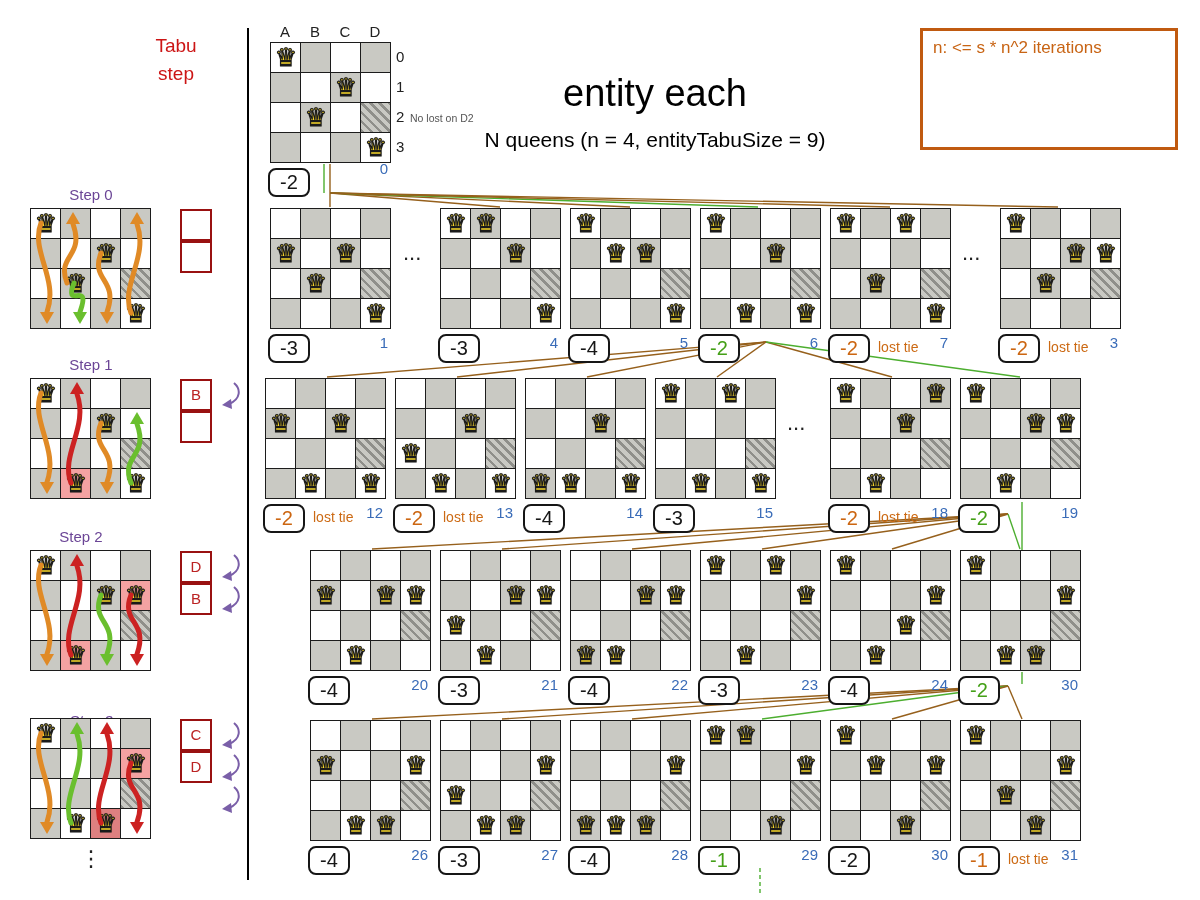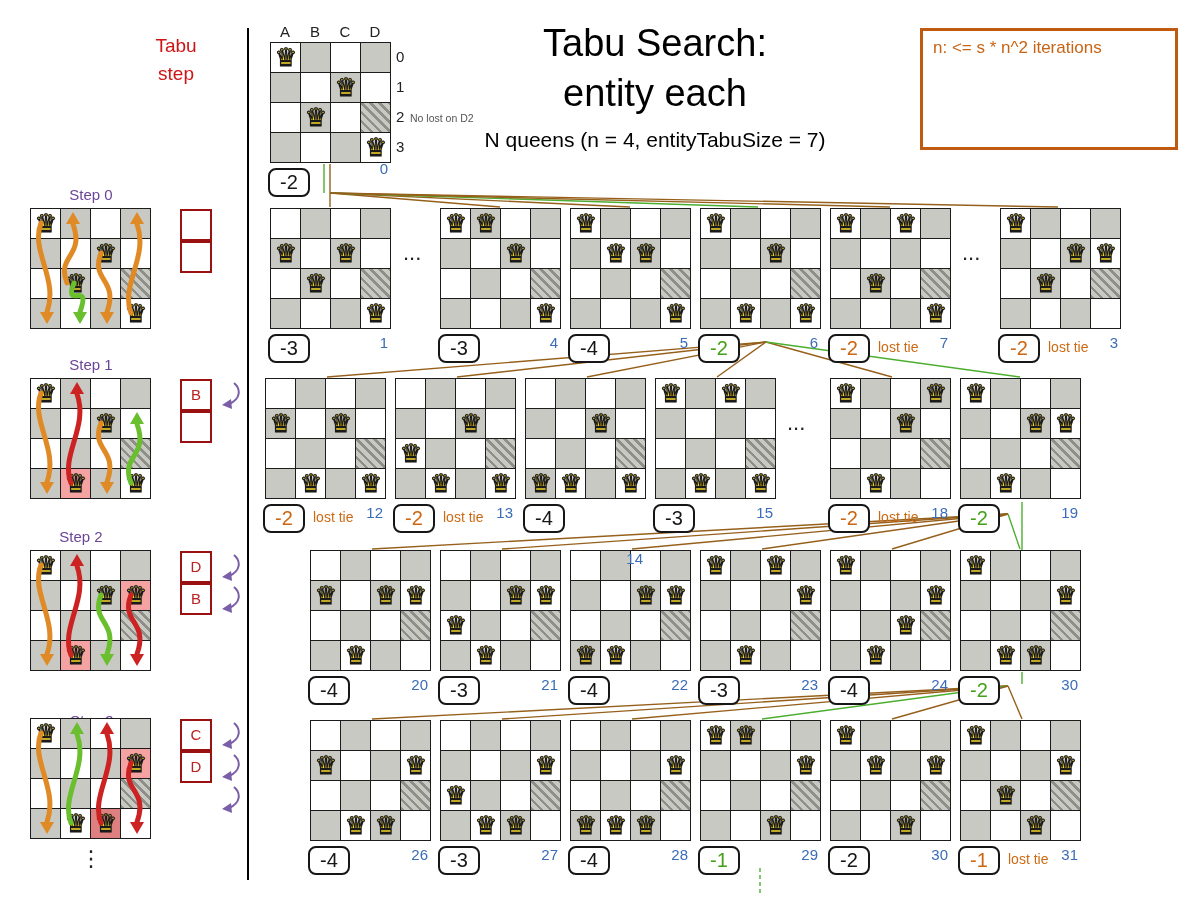--- a/index.html
+++ b/index.html
@@ -87,23 +87,22 @@
       <line x1="1008" y1="686" x2="762" y2="719" stroke="#4cae2f" stroke-width="1.4"></line>
       <line x1="1008" y1="686" x2="892" y2="719" stroke="#96601c" stroke-width="1.4"></line>
       <line x1="1008" y1="686" x2="1022" y2="719" stroke="#96601c" stroke-width="1.4"></line>
       <line x1="760" y1="868" x2="760" y2="893" stroke="#4cae2f" stroke-width="1.4" stroke-dasharray="4 3"></line>
     </svg>
 
   <div class="divider"></div>
 
   <div class="tabu-header">Tabu step</div>
 
-  <div class="title-line" style="top:22px;">Tabu Search:</div>
   <div class="title-line" style="top:72px;">entity each</div>
-  <div class="subtitle" style="top:128px;">N queens (n = 4, entityTabuSize = 7)</div>
+  <div class="subtitle" style="top:128px;">N queens (n = 4, entityTabuSize = 9)</div>
 
   <div class="annotation-box">
     <span class="txt">n: &lt;= s * n^2 iterations</span>
   </div>
 
   <div id="root-area" class="layer">
       <div class="col-label" style="left: 270px; top: 23px;">A</div>
       <div class="col-label" style="left: 300px; top: 23px;">B</div>
       <div class="col-label" style="left: 330px; top: 23px;">C</div>
       <div class="col-label" style="left: 360px; top: 23px;">D</div>
@@ -518,21 +517,21 @@
         <div class="cell shade" style="left: 0px; top: 90px;"></div>
         <div class="cell" style="left: 30px; top: 90px;"></div>
         <div class="cell shade" style="left: 60px; top: 90px;"></div>
         <div class="cell" style="left: 90px; top: 90px;"></div>
         <span class="queen" style="left: 1px; top: 90px;">♛</span>
         <span class="queen" style="left: 61px; top: 30px;">♛</span>
         <span class="queen" style="left: 31px; top: 90px;">♛</span>
         <span class="queen" style="left: 91px; top: 90px;">♛</span>
       </div>
       <div class="score normal" style="left: 523px; top: 504px;">-4</div>
-      <div class="idx" style="left: 525px; top: 504px; margin-top: 46px;">14</div>
+      <div class="idx" style="left: 525px; top: 504px;">14</div>
       <div class="board" style="left: 655px; top: 378px;">
         <div class="cell" style="left: 0px; top: 0px;"></div>
         <div class="cell shade" style="left: 30px; top: 0px;"></div>
         <div class="cell" style="left: 60px; top: 0px;"></div>
         <div class="cell shade" style="left: 90px; top: 0px;"></div>
         <div class="cell shade" style="left: 0px; top: 30px;"></div>
         <div class="cell" style="left: 30px; top: 30px;"></div>
         <div class="cell shade" style="left: 60px; top: 30px;"></div>
         <div class="cell" style="left: 90px; top: 30px;"></div>
         <div class="cell" style="left: 0px; top: 60px;"></div>

